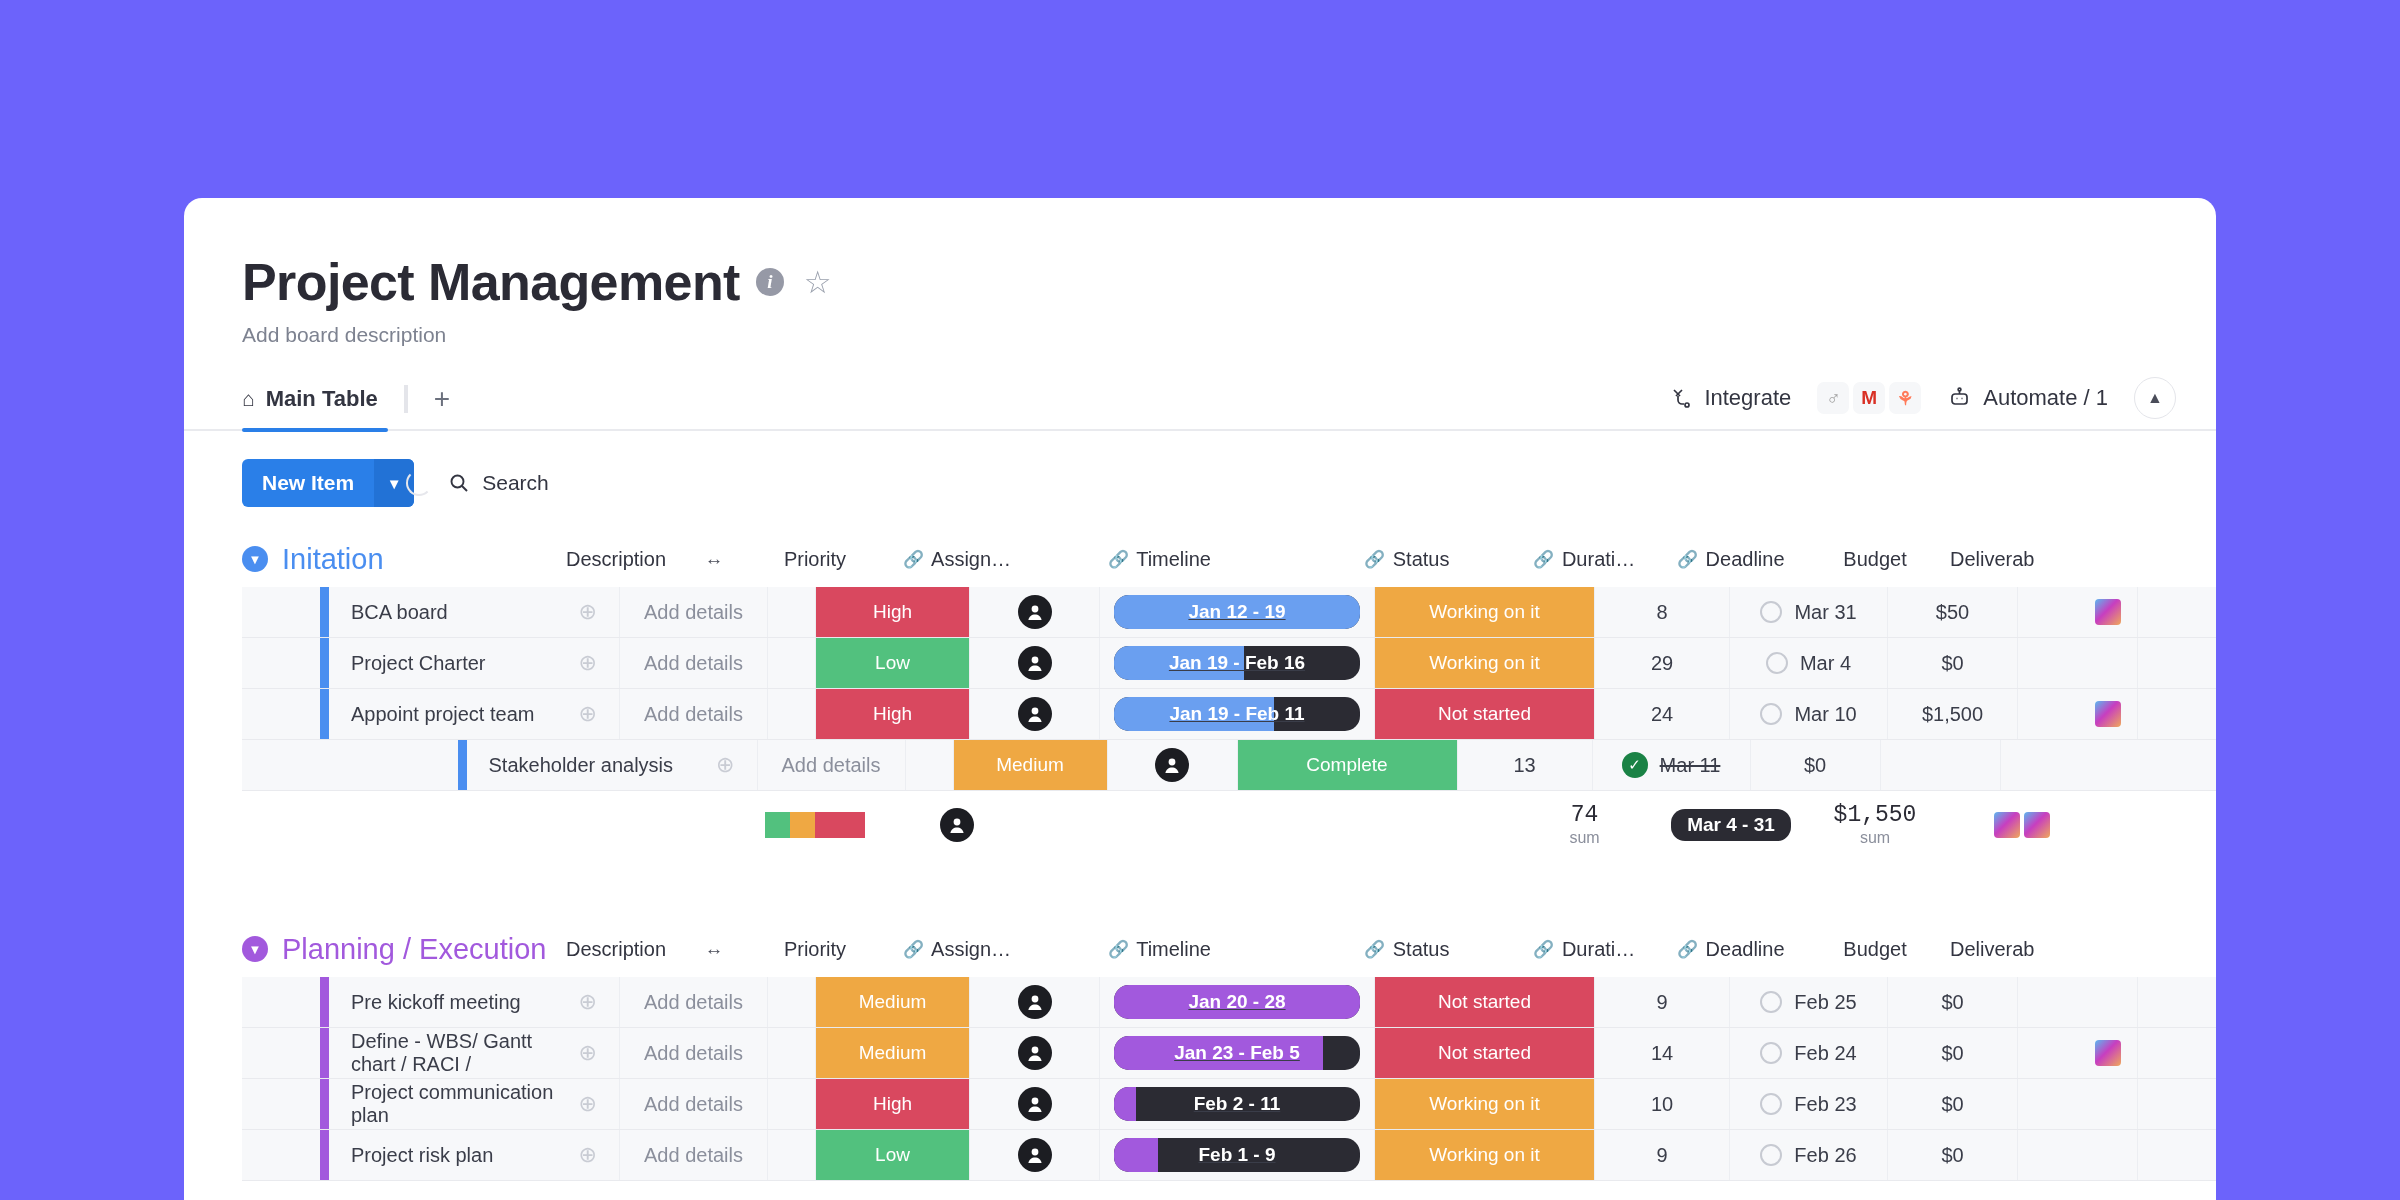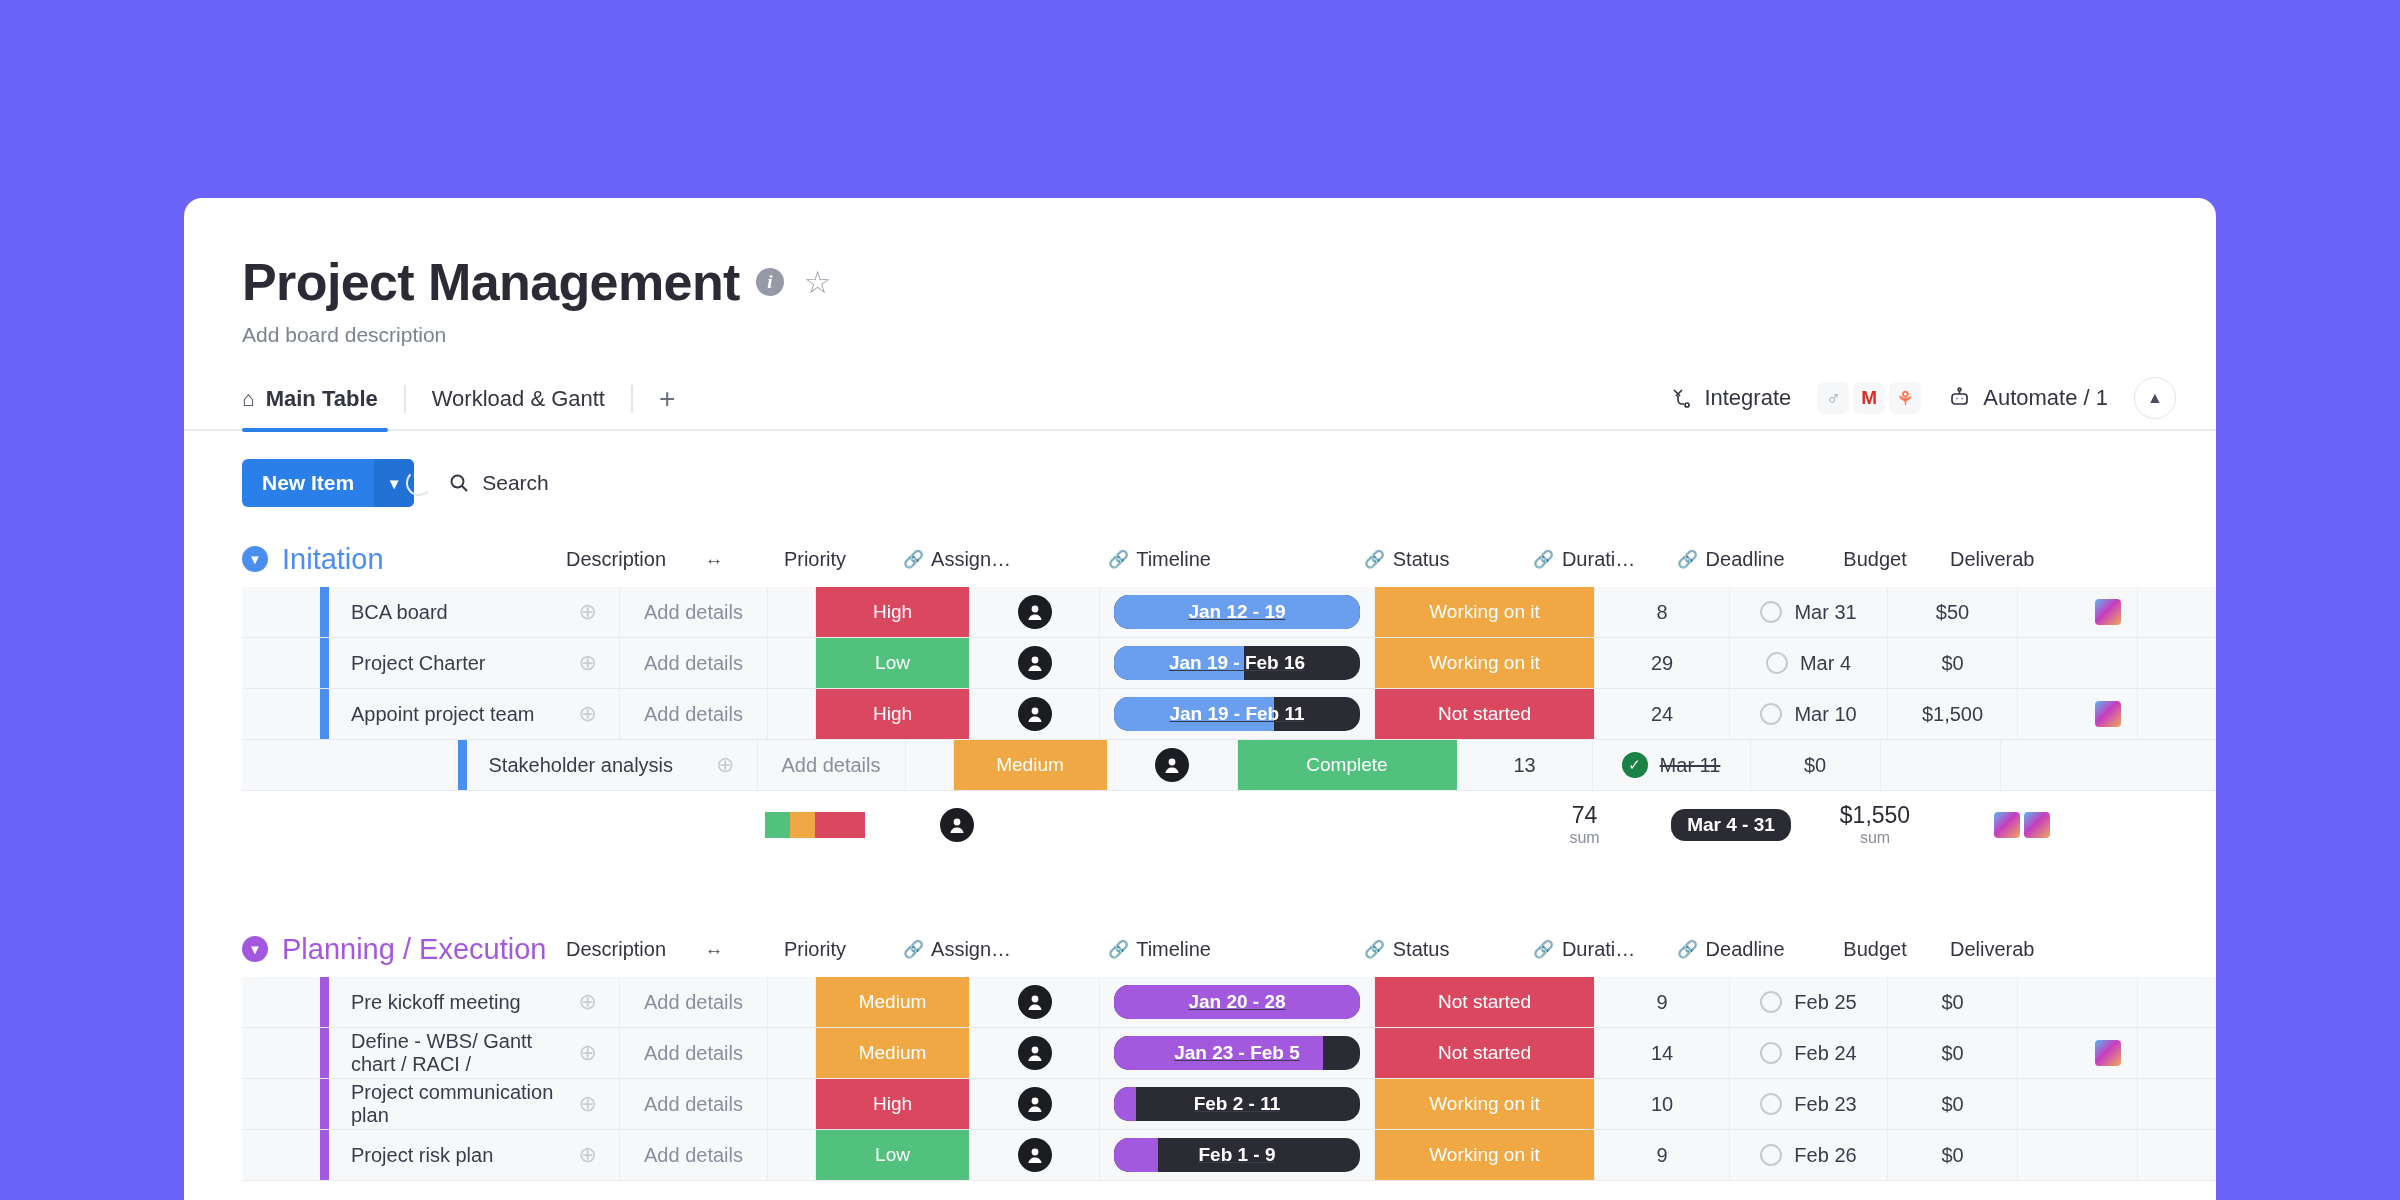--- a/index.html
+++ b/index.html
@@ -183,21 +183,21 @@
     background: #fff; border-bottom: 1px solid #e9eaee;
   }
   .addrow-bar { width: 9px; flex: none; }
   .addrow-txt { font-size: 20px; color: #5c6170; padding-left: 22px; }
 
   .sumrow { display: flex; align-items: stretch; height: 68px; background: #fff; }
   .sumcell {
     display: flex; flex-direction: column; align-items: center;
     justify-content: center; flex: none;
   }
-  .sum-num { font-size: 23px; color: #2b2b35; line-height: 1.12; }
+  .sum-num { font-size: 23px; color: #2b2b35; line-height: 1.12; font-family: Liberation Mono, monospace; }
   .sum-lbl { font-size: 16px; color: #8b8f9c; }
   .prio-stack { display: flex; height: 26px; width: 100px; }
   .date-chip {
     background: #2b2b33; color: #fff; font-size: 19px; font-weight: 600;
     border-radius: 14px; padding: 5px 16px;
   }
   .thumb-pair { display: flex; gap: 4px; }
 
   .group-gap { height: 62px; background: #fff; }
 </style>
@@ -216,23 +216,20 @@
     </div>
     <div class="board-desc">Add board description</div>
   </div>
 
   <div class="tabs-bar">
     <div class="tab active">
       <span class="home-icon">⌂</span>
       <span>Main Table</span>
     </div>
     <div class="tab-divider"></div>
-    <div class="tab">
-      <span>Workload &amp; Gantt</span>
-    </div>
     <div class="tab-divider"></div>
     <div class="tab-add">+</div>
 
     <div class="header-right">
       <div class="hr-btn">
         <svg width="24" height="24" viewBox="0 0 24 24" fill="none" stroke="#333541" stroke-width="1.7">
           <path d="M5 4l6 6M13 4l-6 6M9 10v4a4 4 0 004 4h2"></path>
             <circle cx="18" cy="19" r="2"></circle>
         </svg>
         <span>Integrate</span>

